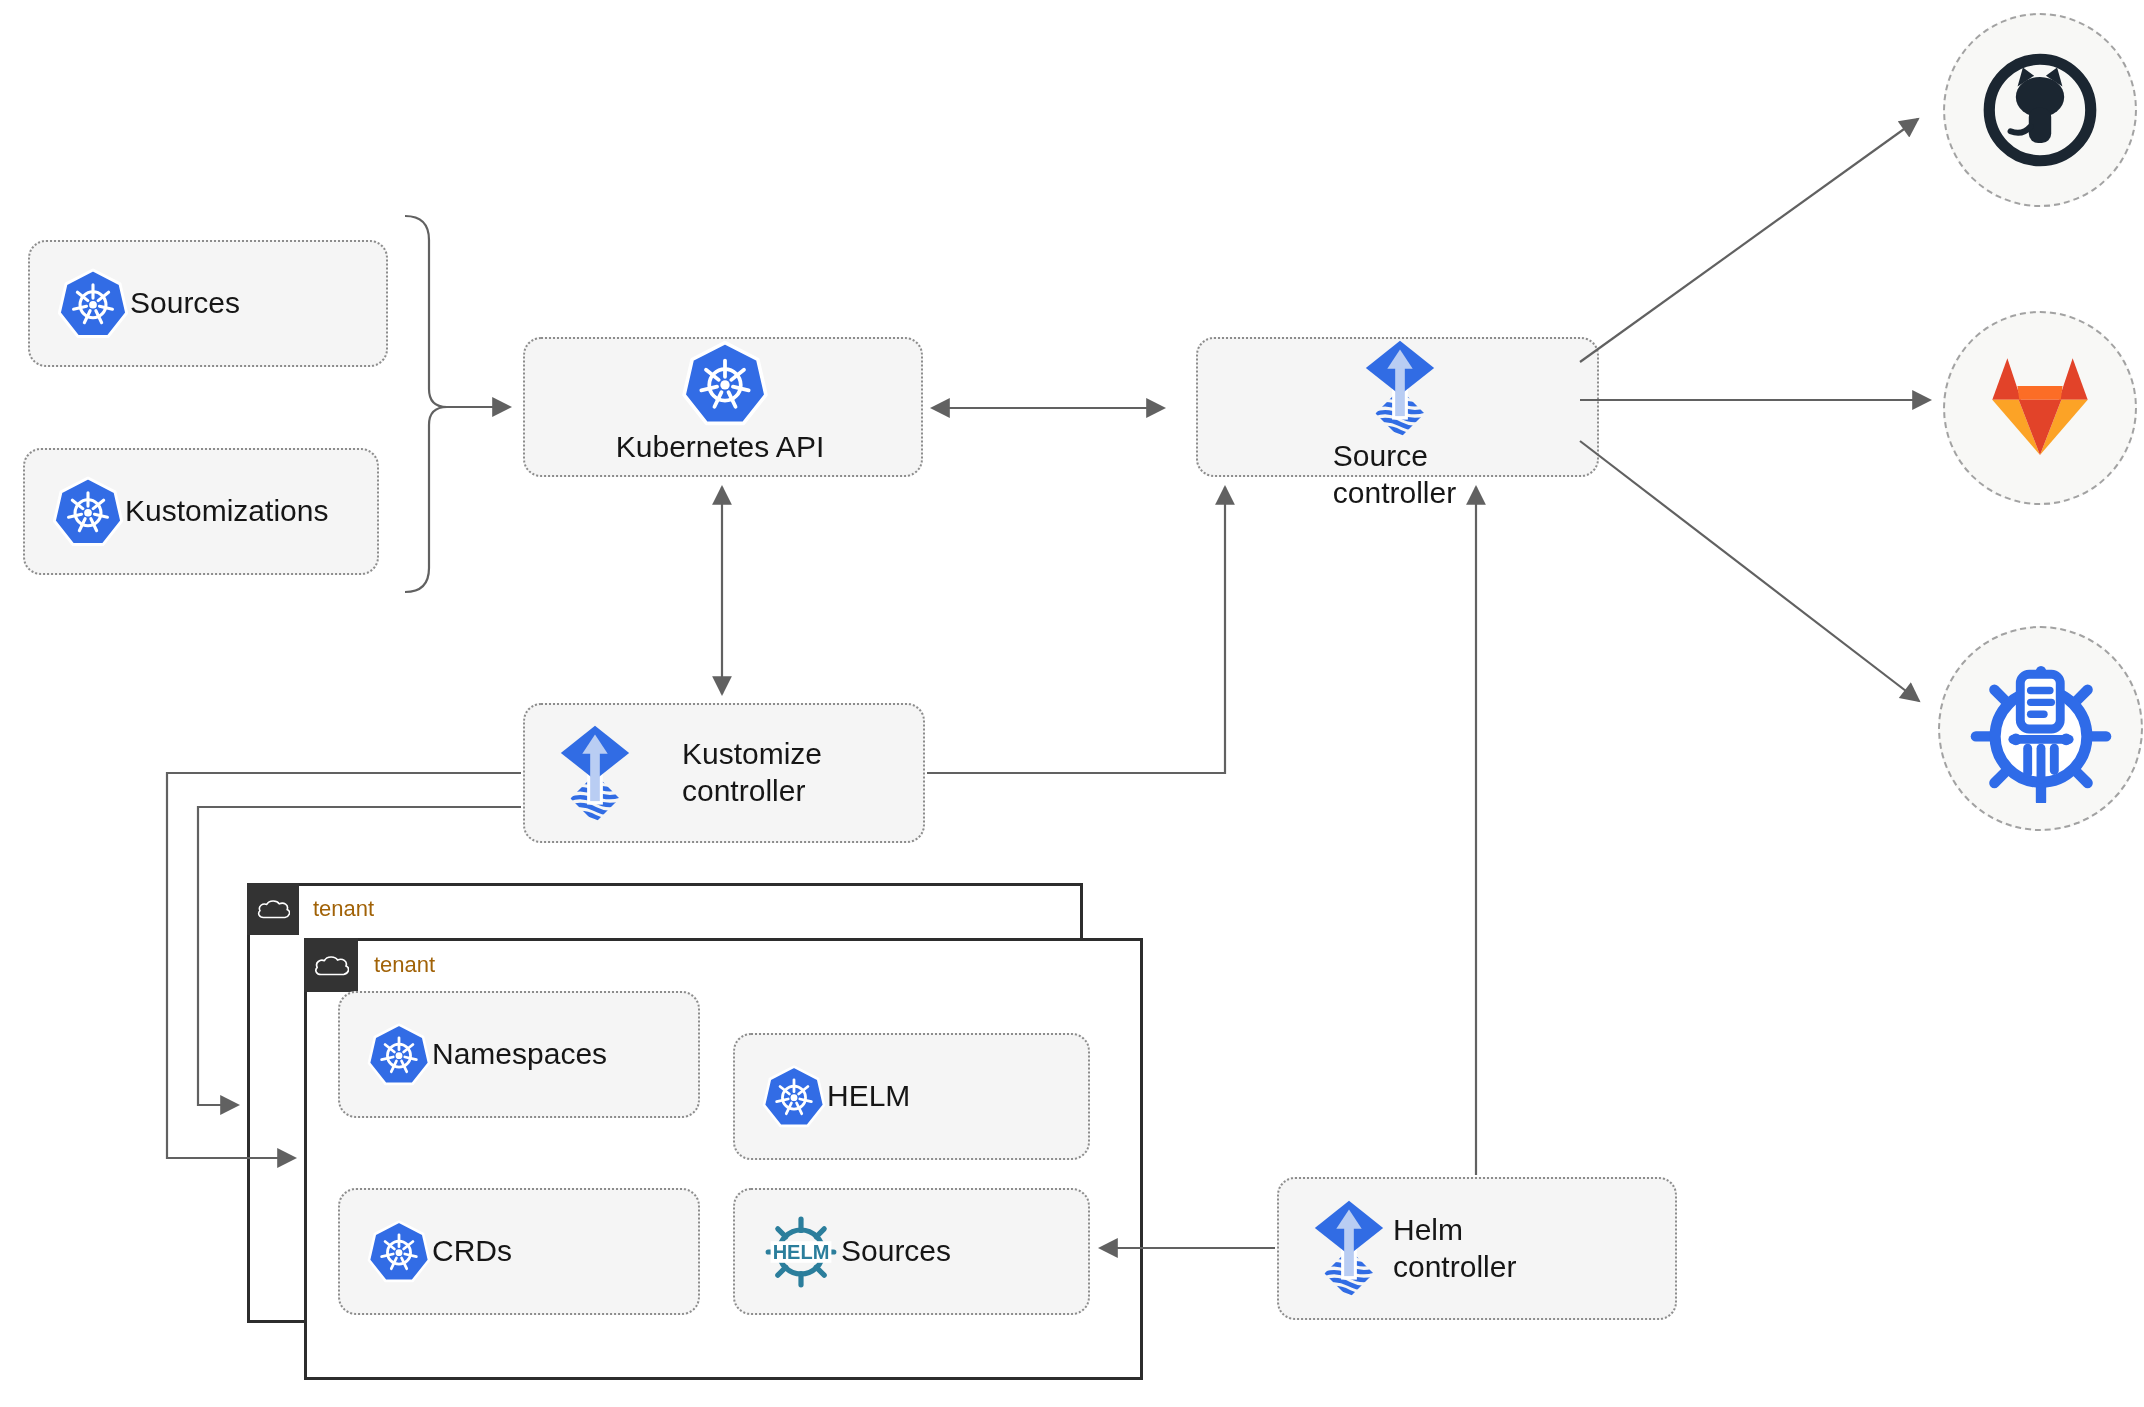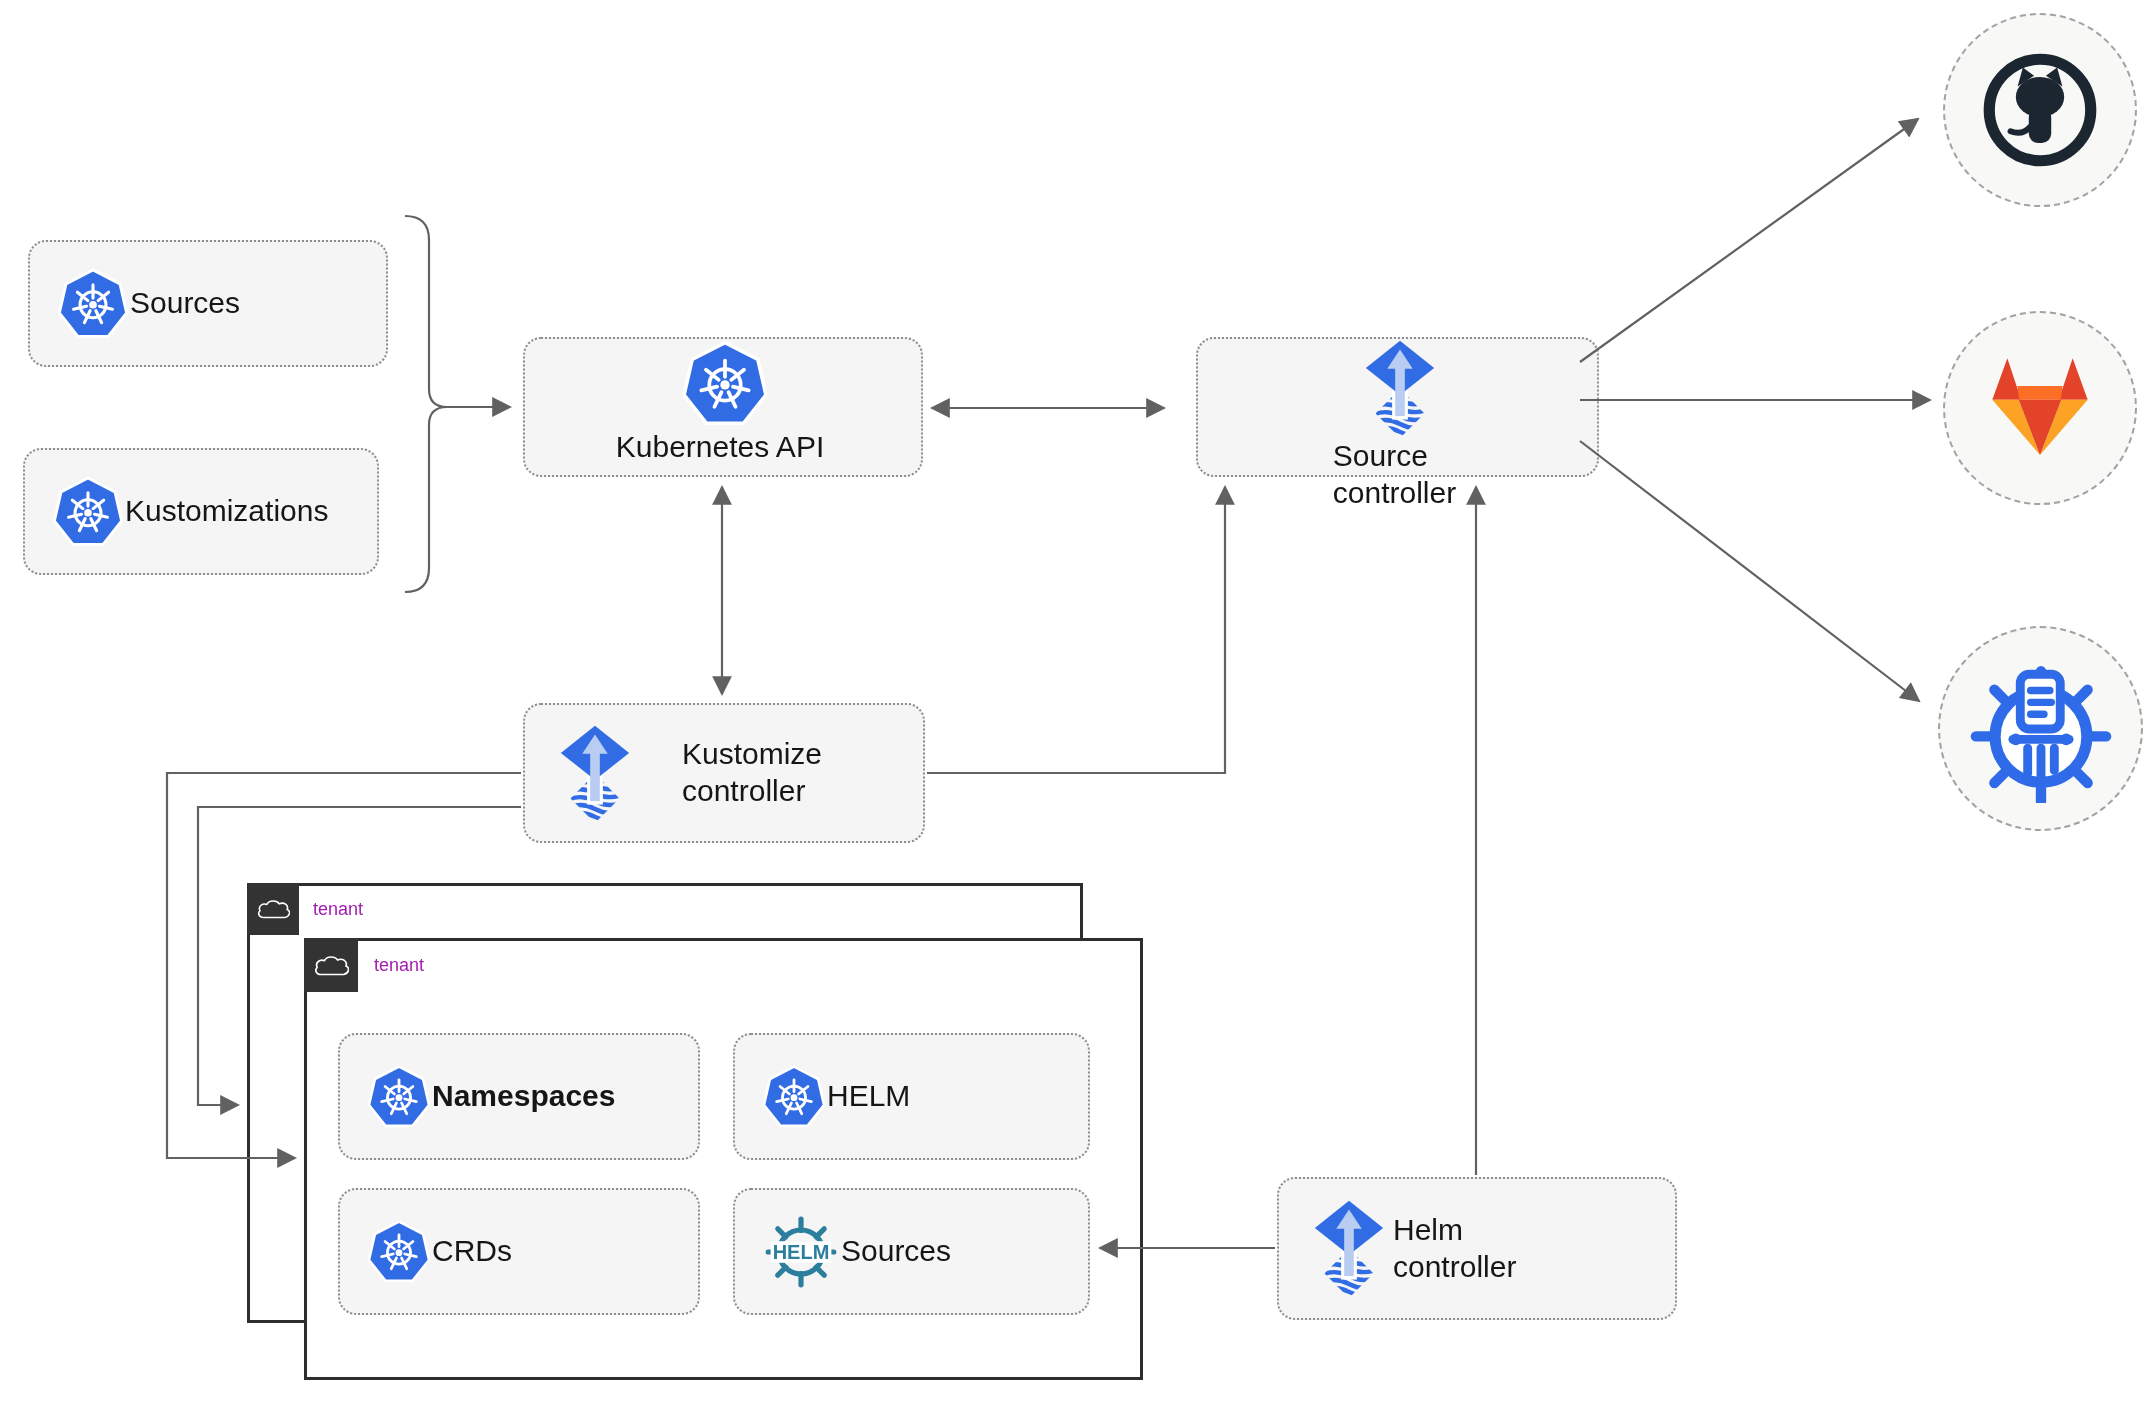--- a/index.html
+++ b/index.html
@@ -24,21 +24,21 @@
     box-sizing:border-box;
   }
   .tenant-box{
     position:absolute;background:#ffffff;border:3px solid #2d2d2d;box-sizing:border-box;
   }
   .tenant-header{
     position:absolute;background:#333333;display:flex;align-items:center;justify-content:center;
     box-sizing:border-box;
   }
   .tenant-label{
-    position:absolute;font-size:18px;color:#a21caf;display:flex;align-items:center;
+    position:absolute;font-size:22px;color:#a16207;display:flex;align-items:center;
   }
   #wires{position:absolute;left:0;top:0;pointer-events:none;}
   .wire{stroke:#616161;stroke-width:2.2;fill:none;}
   .helm-word{font-family:"Liberation Sans","DejaVu Sans",sans-serif;font-weight:bold;}
 </style>
 </head>
 <body>
 
 <svg width="0" height="0" style="position:absolute" aria-hidden="true">
   <defs>
@@ -197,21 +197,21 @@
 </div>
 
 <div class="node" style="left:1277px;top:1177px;width:400px;height:143px;">
   <svg class="icon" width="88" height="99" viewBox="0 0 100 113">
       <use href="#sym-flux"></use>
     </svg>
   <div class="node-label">Helm
 controller</div>
 </div>
 
-<div class="node" style="left:338px;top:1033px;width:362px;height:127px;font-weight:bold;">
+<div class="node" style="left:338px;top:991px;width:362px;height:127px;">
   <svg class="icon" width="66" height="66" viewBox="0 0 100 100">
       <use href="#sym-k8s"></use>
     </svg>
   <div class="node-label">Namespaces</div>
 </div>
 
 <div class="node" style="left:733px;top:1033px;width:357px;height:127px;">
   <svg class="icon" width="66" height="66" viewBox="0 0 100 100">
       <use href="#sym-k8s"></use>
     </svg>

